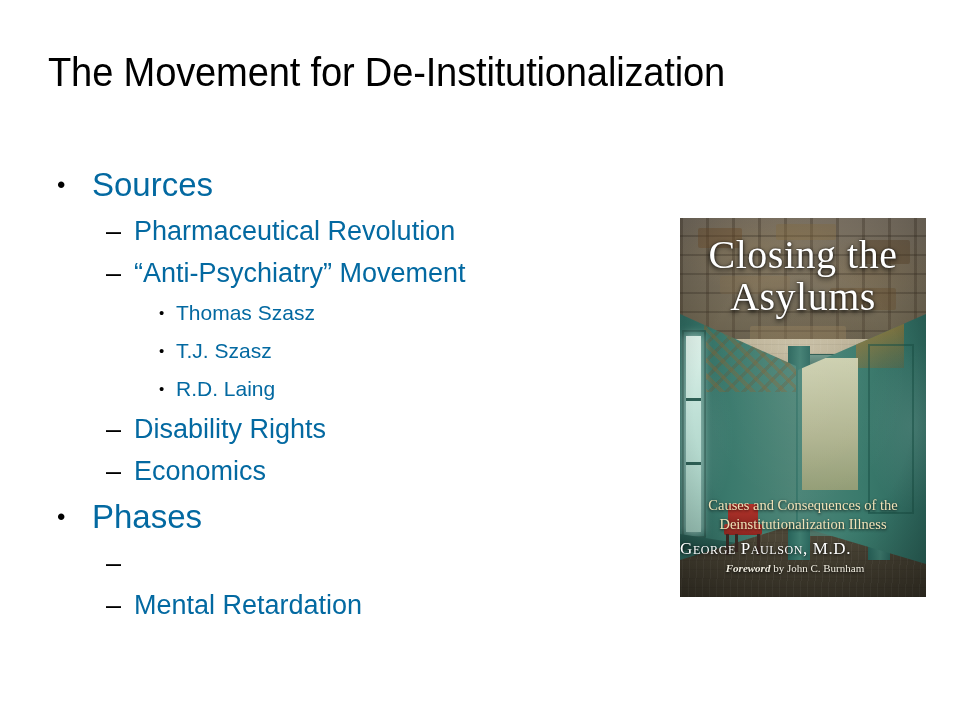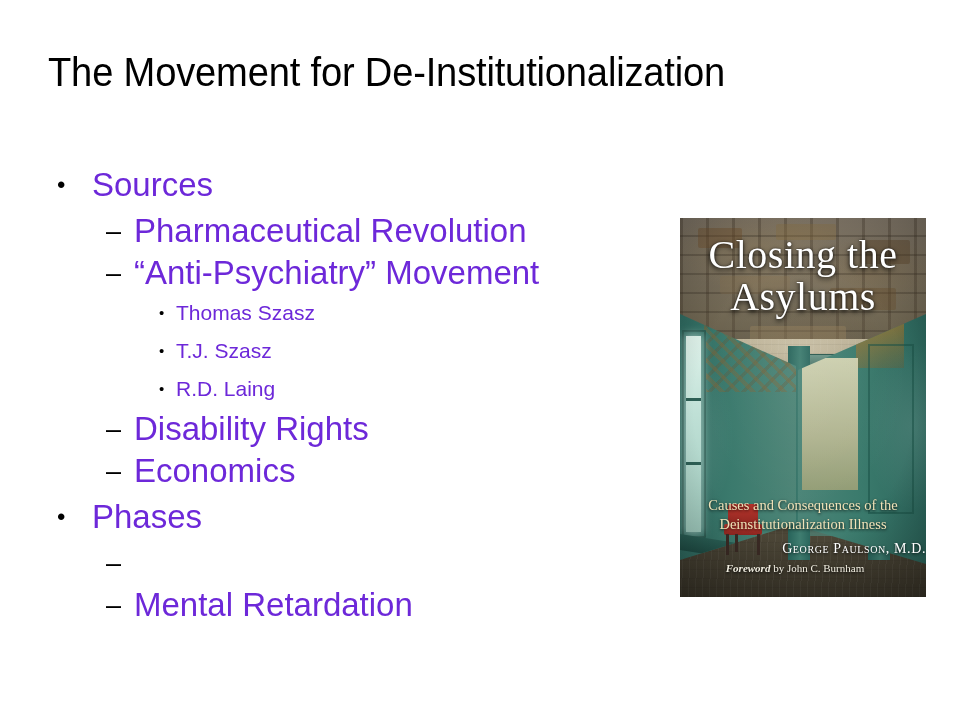--- a/index.html
+++ b/index.html
@@ -54,21 +54,21 @@
     white-space: nowrap;
   }
   .li .marker {
     position: absolute;
     display: inline-block;
     text-align: left;
     color: #000000;
   }
   .li .text {
     display: inline-block;
-    color: #6d28d9;
+    color: #0369a1;
   }
 
   
   .lvl1 {
     height: 50px;
     line-height: 50px;
     font-size: 33px;
   }
   .lvl1 .marker {
     left: 57px;
@@ -89,21 +89,21 @@
     font-size: 27px;
   }
   .lvl2 .marker {
     left: 106px;
     top: 0;
     font-size: 27px;
     line-height: 42px;
   }
   .lvl2 .text {
     margin-left: 134px;
-    font-size: 33px;
+    font-size: 27px;
     line-height: 42px;
   }
 
   
   .lvl3 {
     height: 38px;
     line-height: 38px;
     font-size: 21px;
   }
   .lvl3 .marker {
@@ -384,24 +384,24 @@
     font-size: 14.5px;
     line-height: 19px;
     text-shadow: 0 1px 3px rgba(0,0,0,0.9);
   }
   .bk-sub .l2 { display: block; }
 
   .bk-author {
     position: absolute;
     left: 0; right: 0;
     top: 322px;
-    text-align: right;
+    text-align: left;
     font-family: "Liberation Serif", serif;
     color: #ffffff;
-    font-size: 14px;
+    font-size: 17px;
     line-height: 18px;
     font-variant: small-caps;
     letter-spacing: 0.6px;
     text-shadow: 0 1px 3px rgba(0,0,0,0.9);
   }
   .bk-fwd {
     position: absolute;
     left: 0; right: 16px;
     top: 343px;
     text-align: center;

